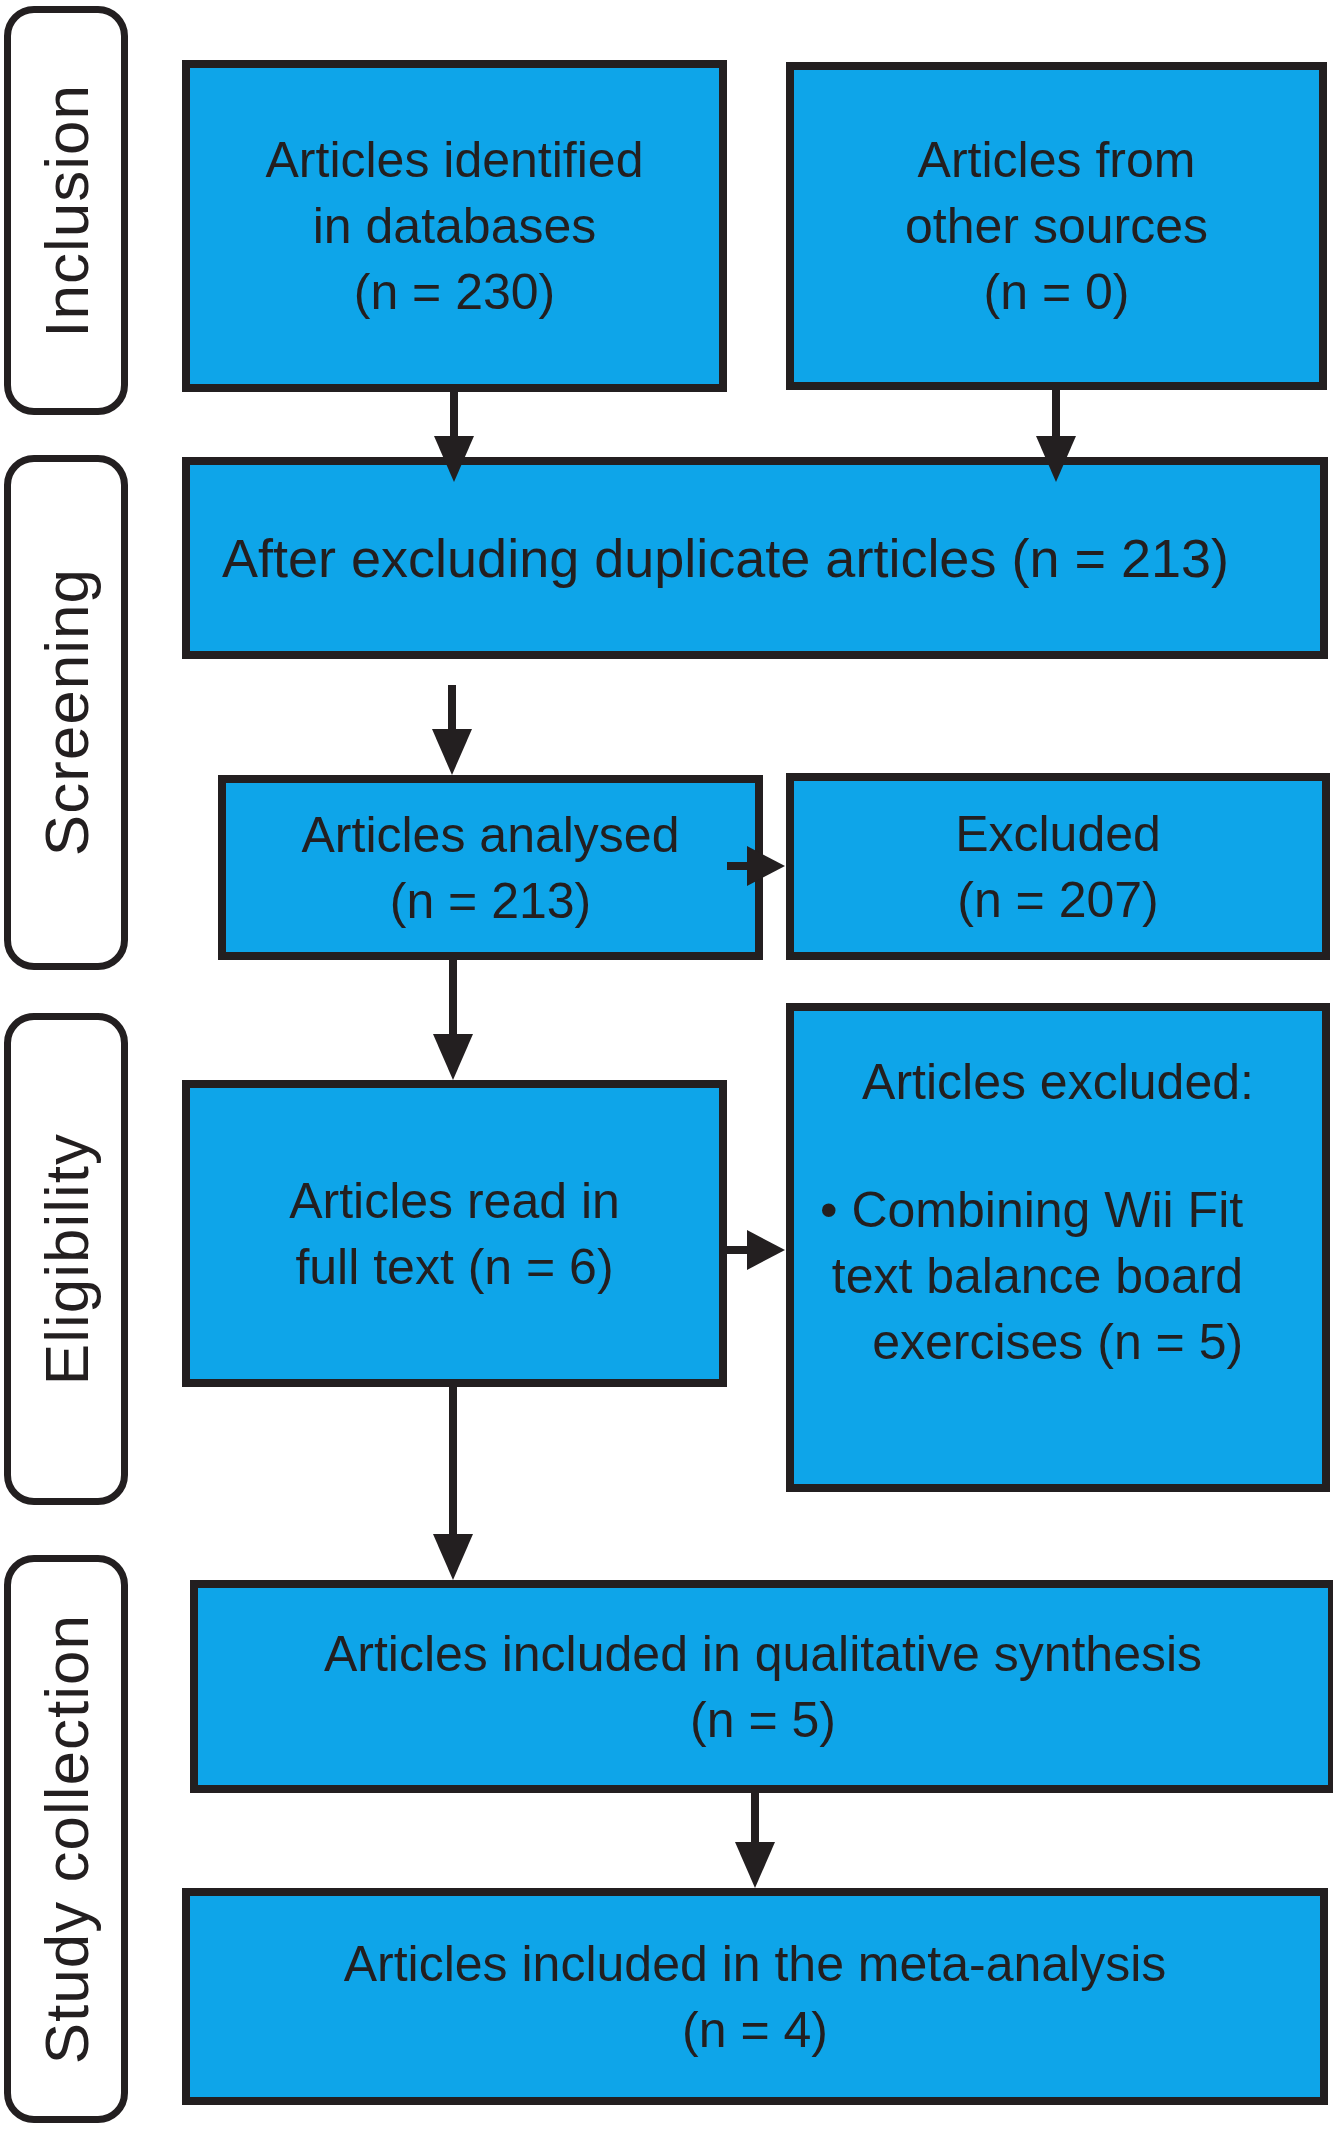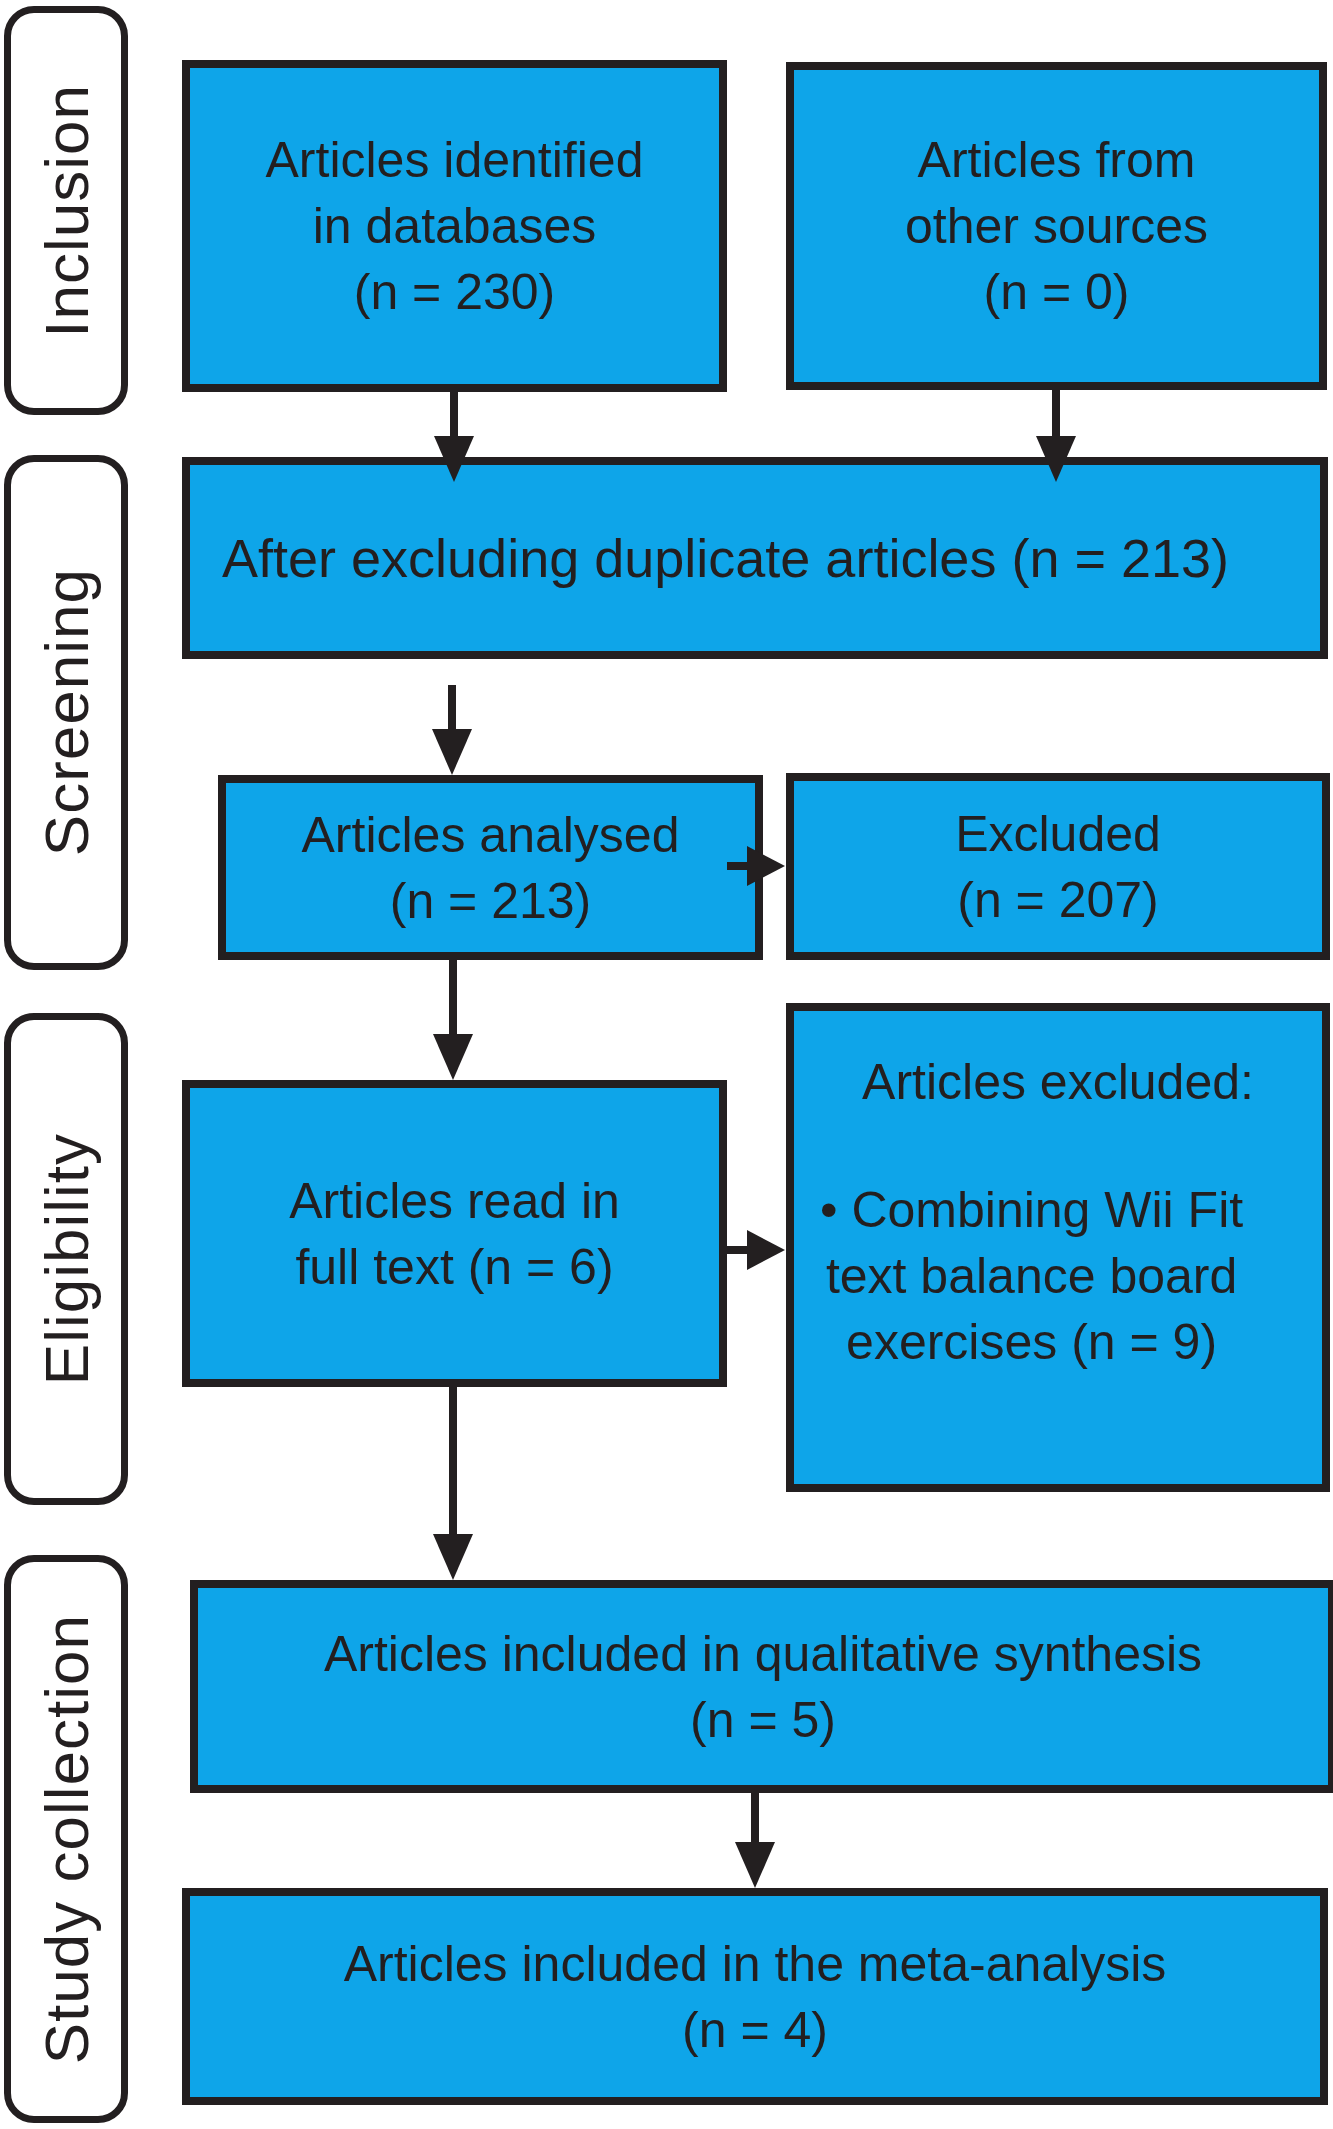--- a/index.html
+++ b/index.html
@@ -54,21 +54,21 @@
   #box-excluded     { left: 786px; top: 773px;  width: 544px;  height: 187px; }
   #box-fulltext     { left: 182px; top: 1080px; width: 545px;  height: 307px; }
   #box-ft-excluded  { left: 786px; top: 1003px; width: 544px;  height: 489px;
                       justify-content: flex-start; padding-top: 38px; }
   #box-qualitative  { left: 182px; top: 1580px; width: 1146px; height: 213px; margin-left: 8px; }
   #box-meta         { left: 182px; top: 1888px; width: 1146px; height: 217px; }
 
   #box-ft-excluded .bullet-block {
     margin-top: 62px;
     align-self: flex-start;
-    text-align: center;
+    text-align: right;
     padding-left: 26px;
   }
 
   
   .arrow-v { position: absolute; width: 40px; }
   .arrow-v .shaft {
     position: absolute; left: 16px; top: 0; bottom: 42px; width: 8px;
     background: #231f20;
   }
   .arrow-v .head {
@@ -154,21 +154,21 @@
       <div class="line">Articles read in</div>
       <div class="line">full text (n = 6)</div>
     </div>
 </div>
 
 <div class="box" id="box-ft-excluded">
   <div>Articles excluded:</div>
   <div class="bullet-block">
       <div class="line">• Combining Wii Fit</div>
       <div class="line">text balance board</div>
-      <div class="line">exercises (n = 9)</div>
+      <div class="line">exercises (n = 5)</div>
     </div>
 </div>
 
 <div class="box" id="box-qualitative">
   <div>
       <div class="line">Articles included in qualitative synthesis</div>
       <div class="line">(n = 5)</div>
     </div>
 </div>
 

